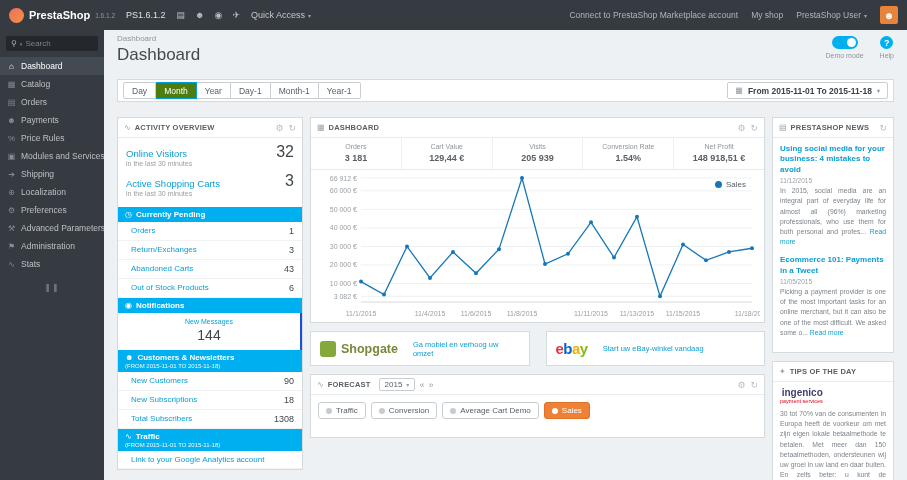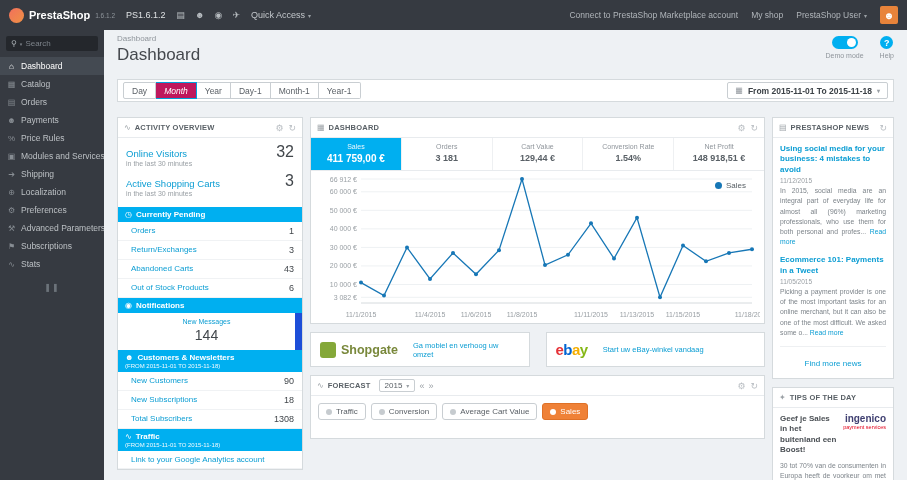--- a/index.html
+++ b/index.html
@@ -41,21 +41,21 @@
 .head-tool{display:flex;flex-direction:column;align-items:center;gap:3px;}
 .toggle{width:26px;height:13px;border-radius:7px;background:#00aff0;position:relative;cursor:pointer;}
 .toggle-knob{position:absolute;top:2px;right:2px;width:9px;height:9px;border-radius:50%;background:#fff;}
 .tool-label{font-size:7px;color:#8f959b;}
 .help-btn{width:13px;height:13px;border-radius:50%;background:#00aff0;color:#fff;font-size:9px;font-weight:bold;display:flex;align-items:center;justify-content:center;cursor:pointer;}
 .filter-bar{margin-top:14px;height:23px;background:#fff;border:1px solid #d5dadd;display:flex;align-items:center;justify-content:space-between;padding:0 5px;}
 .btn-group{display:flex;}
 .btn-group button{font-family:inherit;font-size:8.5px;height:17px;padding:0 8px;background:#fff;border:1px solid #c9ced2;border-left:0;color:#5a6066;cursor:pointer;}
 .btn-group button:first-child{border-left:1px solid #c9ced2;border-radius:2px 0 0 2px;}
 .btn-group button:last-child{border-radius:0 2px 2px 0;}
-.btn-group button.active{background:#be185d;border-color:#00a0dc;color:#fff;font-style:italic;}
+.btn-group button.active{background:#4d7c0f;border-color:#00a0dc;color:#fff;}
 .date-btn{font-family:inherit;font-size:8.5px;height:17px;background:#fff;border:1px solid #c9ced2;border-radius:2px;color:#3c4247;font-weight:bold;display:flex;align-items:center;gap:5px;padding:0 7px;cursor:pointer;}
 .cal-icon{color:#8f959b;font-size:8px;font-weight:normal;}
 .columns{display:flex;gap:7px;margin-top:15px;align-items:flex-start;}
 .col-left{width:186px;flex:none;}
 .col-mid{width:455px;flex:none;}
 .col-right{width:122px;flex:none;}
 .panel{background:#fff;border:1px solid #d5dadd;}
 .panel-head{height:20px;display:flex;align-items:center;gap:4px;padding:0 6px;border-bottom:1px solid #e8ebee;font-size:7.5px;color:#596066;}
 .ph-icon{color:#9aa0a5;font-size:8px;}
 .ph-title{font-weight:bold;letter-spacing:.2px;white-space:nowrap;}
@@ -70,21 +70,21 @@
 .act-sub{font-size:7px;color:#9aa0a5;margin-top:1px;}
 .blue-bar{background:#00aff0;color:#fff;padding:3px 7px;font-size:8px;font-weight:bold;}
 .bar-main{display:flex;align-items:center;gap:4px;}
 .bar-icon{font-weight:normal;font-size:8px;}
 .bar-sub{font-size:6px;font-weight:normal;margin-top:1px;opacity:.95;}
 .act-line{display:flex;justify-content:space-between;align-items:center;padding:4px 8px 4px 13px;border-bottom:1px solid #f0f2f4;}
 .act-line a{color:#0b9dd3;font-size:8px;}
 .line-val{color:#41464b;font-size:9px;}
 .notif-cols{display:flex;}
 .notif-col{flex:1;text-align:center;padding:5px 0 7px;cursor:pointer;}
-.notif-col:first-child{border-right:7px solid #1d4ed8;}
+.notif-col:first-child{border-right:2px solid #1d4ed8;}
 .notif-label{font-size:7px;color:#0b9dd3;}
 .notif-val{font-size:14px;color:#41464b;margin-top:2px;}
 
 .kpi-row{display:flex;border-bottom:1px solid #e8ebee;}
 .kpi{flex:1;text-align:center;padding:5px 2px 6px;border-right:1px solid #eef0f2;cursor:pointer;}
 .kpi:last-child{border-right:0;}
 .kpi-label{font-size:7px;color:#8f959b;margin-bottom:3px;white-space:nowrap;}
 .kpi-value{font-size:9px;color:#596066;white-space:nowrap;font-weight:bold;}
 .kpi.active{background:#00aff0;}
 .kpi.active .kpi-label{color:#eaf7fd;}
@@ -200,21 +200,21 @@
   <div class="nav-item">
     <span class="nav-icon">⚙</span>
     <span class="nav-label">Preferences</span>
   </div>
   <div class="nav-item">
     <span class="nav-icon">⚒</span>
     <span class="nav-label">Advanced Parameters</span>
   </div>
   <div class="nav-item">
     <span class="nav-icon">⚑</span>
-    <span class="nav-label">Subscriptions</span>
+    <span class="nav-label">Administration</span>
   </div>
   <div class="nav-item">
     <span class="nav-icon">∿</span>
     <span class="nav-label">Stats</span>
   </div>
   <div class="collapse-btn">❚❚</div>
 </div>
 
 <div class="main">
 
@@ -351,31 +351,31 @@
       <div class="panel">
         <div class="panel-head">
           <span class="ph-icon">▦</span>
           <span class="ph-title">DASHBOARD</span>
           <span class="ph-tools">
             <span class="ph-tool">⚙</span>
             <span class="ph-tool">↻</span>
           </span>
         </div>
         <div class="kpi-row">
-          <div class="kpi active">
-            <div class="kpi-label">Sales</div>
-            <div class="kpi-value">411 759,00 €</div>
-          </div>
           <div class="kpi">
             <div class="kpi-label">Orders</div>
             <div class="kpi-value">3 181</div>
           </div>
           <div class="kpi">
             <div class="kpi-label">Cart Value</div>
             <div class="kpi-value">129,44 €</div>
+          </div>
+          <div class="kpi">
+            <div class="kpi-label">Visits</div>
+            <div class="kpi-value">205 939</div>
           </div>
           <div class="kpi">
             <div class="kpi-label">Conversion Rate</div>
             <div class="kpi-value">1.54%</div>
           </div>
           <div class="kpi">
             <div class="kpi-label">Net Profit</div>
             <div class="kpi-value">148 918,51 €</div>
           </div>
         </div>
@@ -464,21 +464,21 @@
           <button class="ftab">
             <span class="fdot"></span>
             <span>Traffic</span>
           </button>
           <button class="ftab">
             <span class="fdot"></span>
             <span>Conversion</span>
           </button>
           <button class="ftab">
             <span class="fdot"></span>
-            <span>Average Cart Value</span>
+            <span>Average Cart Demo</span>
           </button>
           <button class="ftab active">
             <span class="fdot"></span>
             <span>Sales</span>
           </button>
         </div>
       </div>
     </div>
 
     <div class="col-right">
@@ -500,34 +500,30 @@
             </div>
           </div>
           <div class="news-item">
             <a class="news-headline">Ecommerce 101: Payments in a Tweet</a>
             <div class="news-date">11/05/2015</div>
             <div class="news-excerpt">
               <span>Picking a payment provider is one of the most important tasks for an online merchant, but it can also be one of the most difficult. We asked some o...</span>
               <a class="read-more">Read more</a>
             </div>
           </div>
-          <div class="news-more">
-            <a>Find more news</a>
-          </div>
         </div>
       </div>
 
       <div class="panel tips">
         <div class="panel-head">
           <span class="ph-icon">✦</span>
           <span class="ph-title">TIPS OF THE DAY</span>
         </div>
         <div class="tips-body">
           <div class="tips-top">
-            <div class="tips-headline">Geef je Sales in het buitenland een Boost!</div>
             <div class="ingenico">
               <div class="ing-name">ingenico</div>
               <div class="ing-sub">payment services</div>
             </div>
           </div>
           <div class="tips-text">30 tot 70% van de consumenten in Europa heeft de voorkeur om met zijn eigen lokale betaalmethode te betalen. Met meer dan 150 betaalmethoden, ondersteunen wij uw groei in uw land en daar buiten. En zelfs beter: u kunt de belangrijkste betaalmethoden activeren met een...</div>
         </div>
       </div>
     </div>
 

